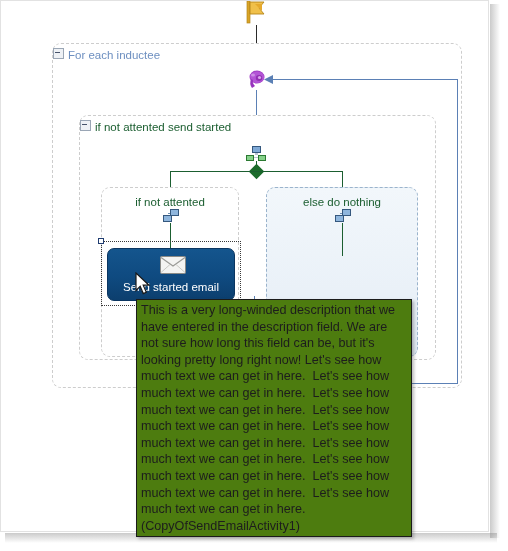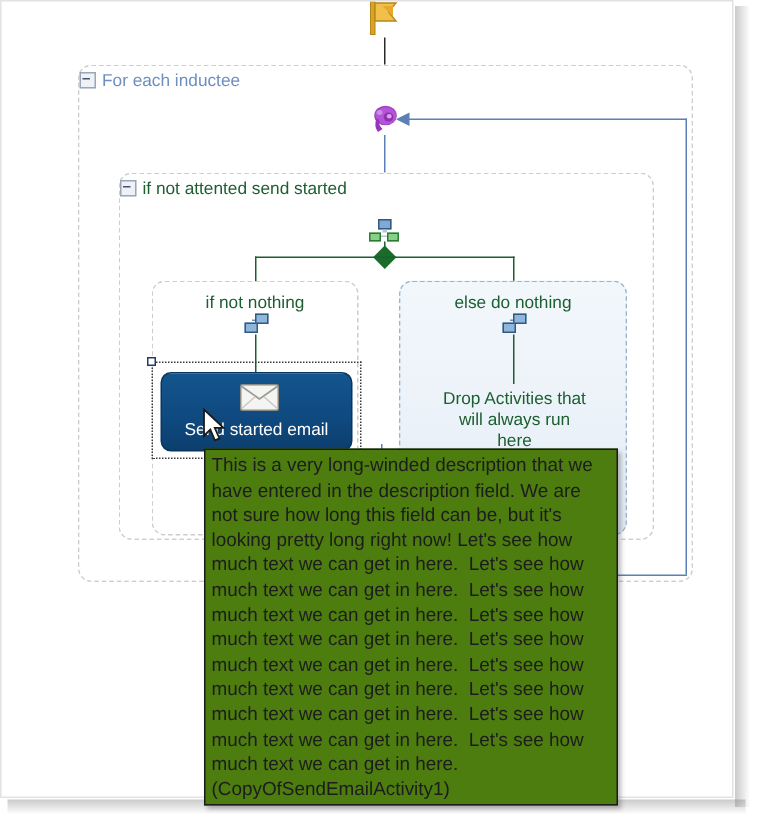--- a/index.html
+++ b/index.html
@@ -325,21 +325,21 @@
   </div>
 
   <div class="vline" style="left:255px; top:160px; height:6px;"></div>
   <div id="diamond"></div>
 
   <div class="hline" style="left:169px; top:170px; width:173px;"></div>
   <div class="vline" style="left:169px; top:170px; height:17px;"></div>
   <div class="vline" style="left:341px; top:170px; height:17px;"></div>
 
   <div id="branch-left" class="dashed-box">
-    <div class="branch-title">if not nothing</div>
+    <div class="branch-title">if not attented</div>
   </div>
   <div class="branch-icon" style="left:159px; top:208px;">
     <div class="stem"></div>
     <div class="sq a"></div>
     <div class="sq b"></div>
   </div>
   <div class="vline" style="left:169px; top:222px; height:25px;"></div>
 
   <div id="activity-selection"></div>
   <div id="selection-handle"></div>
@@ -357,23 +357,20 @@
 
   <div id="branch-right" class="dashed-box">
     <div class="branch-title">else do nothing</div>
   </div>
   <div class="branch-icon" style="left:331px; top:208px;">
     <div class="stem"></div>
     <div class="sq a"></div>
     <div class="sq b"></div>
   </div>
   <div class="vline" style="left:341px; top:222px; height:33px;"></div>
-  <div id="drop-hint" style="white-space:pre-line;">Drop Activities that
-will always run
-here</div>
 
 </div>
 
 <div id="canvas-shadow-right"></div>
 <div id="canvas-shadow-bottom"></div>
 
 <div id="tooltip">
   <div id="tooltip-body">This is a very long-winded description that we have entered in the description field. We are not sure how long this field can be, but it's looking pretty long right now! Let's see how much text we can get in here.  Let's see how much text we can get in here.  Let's see how much text we can get in here.  Let's see how much text we can get in here.  Let's see how much text we can get in here.  Let's see how much text we can get in here.  Let's see how much text we can get in here.  Let's see how much text we can get in here.  Let's see how much text we can get in here.
 (CopyOfSendEmailActivity1)</div>
 </div>

